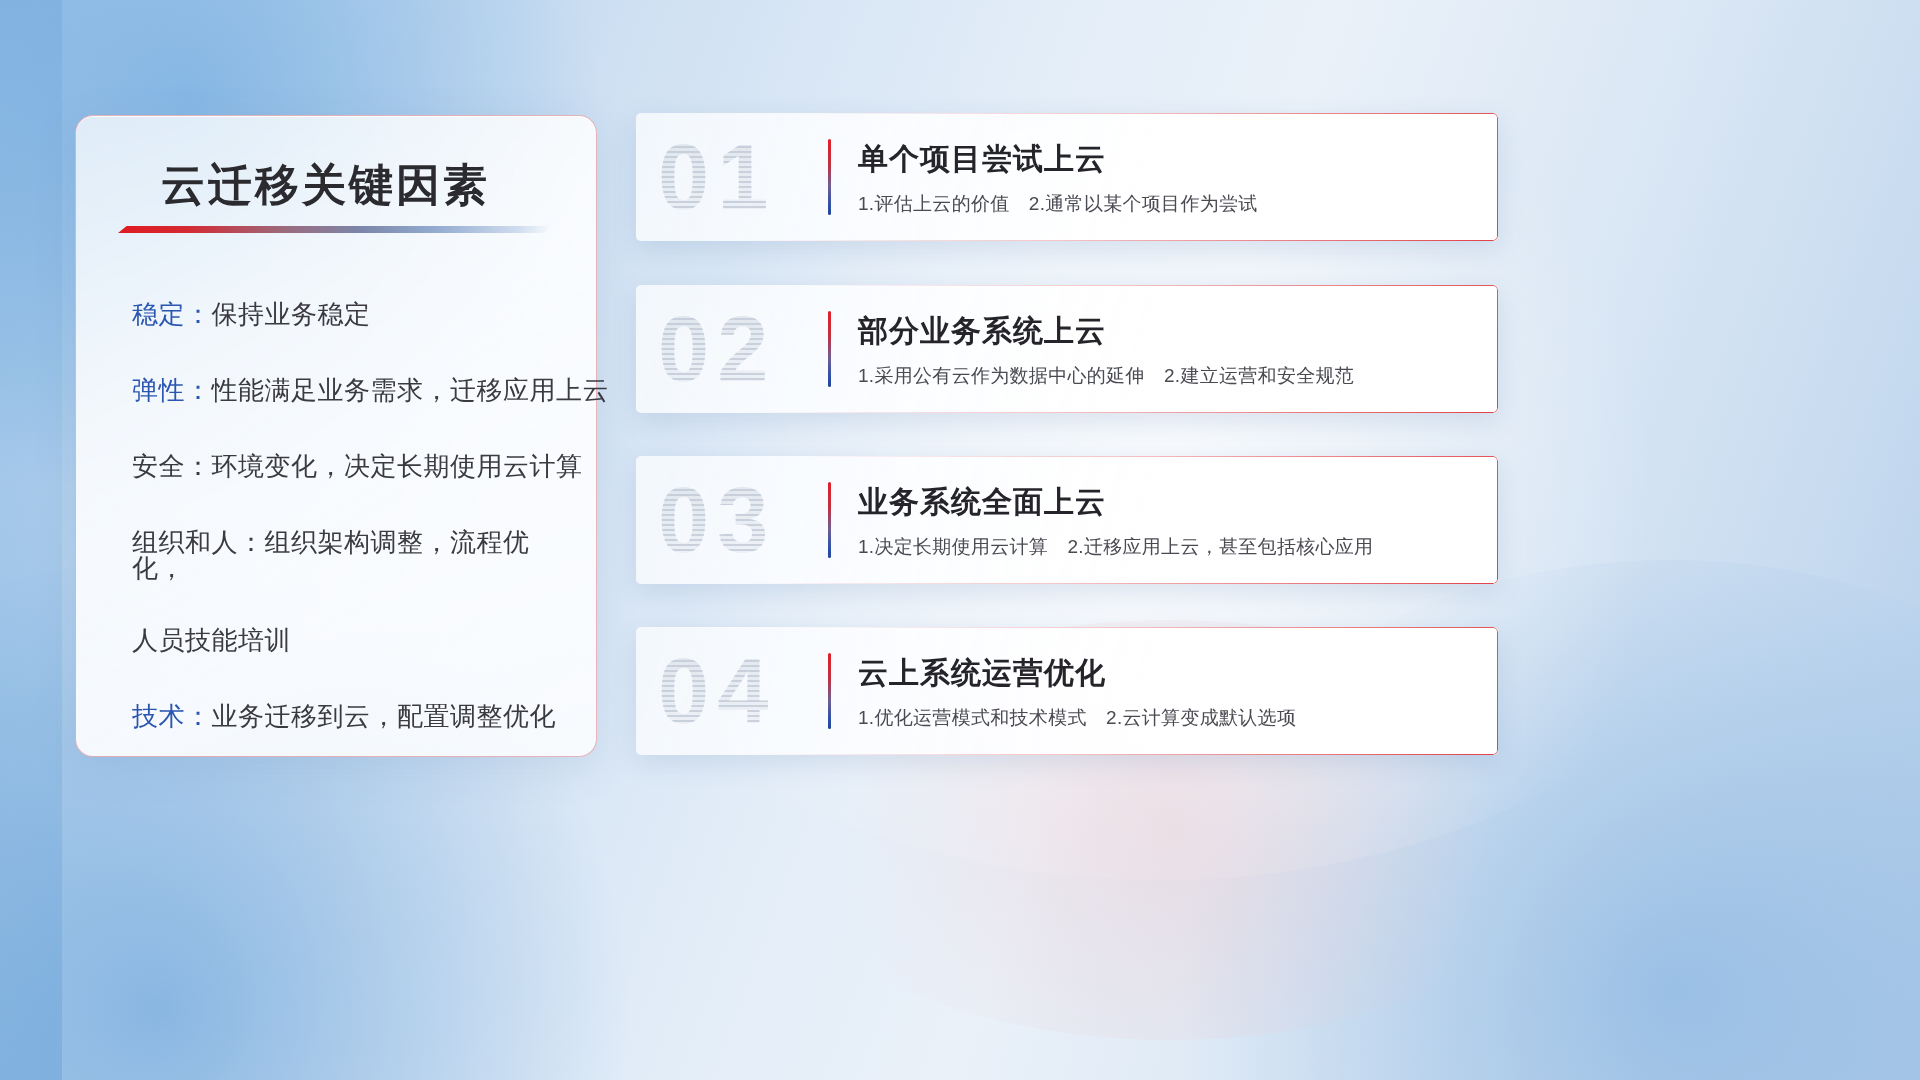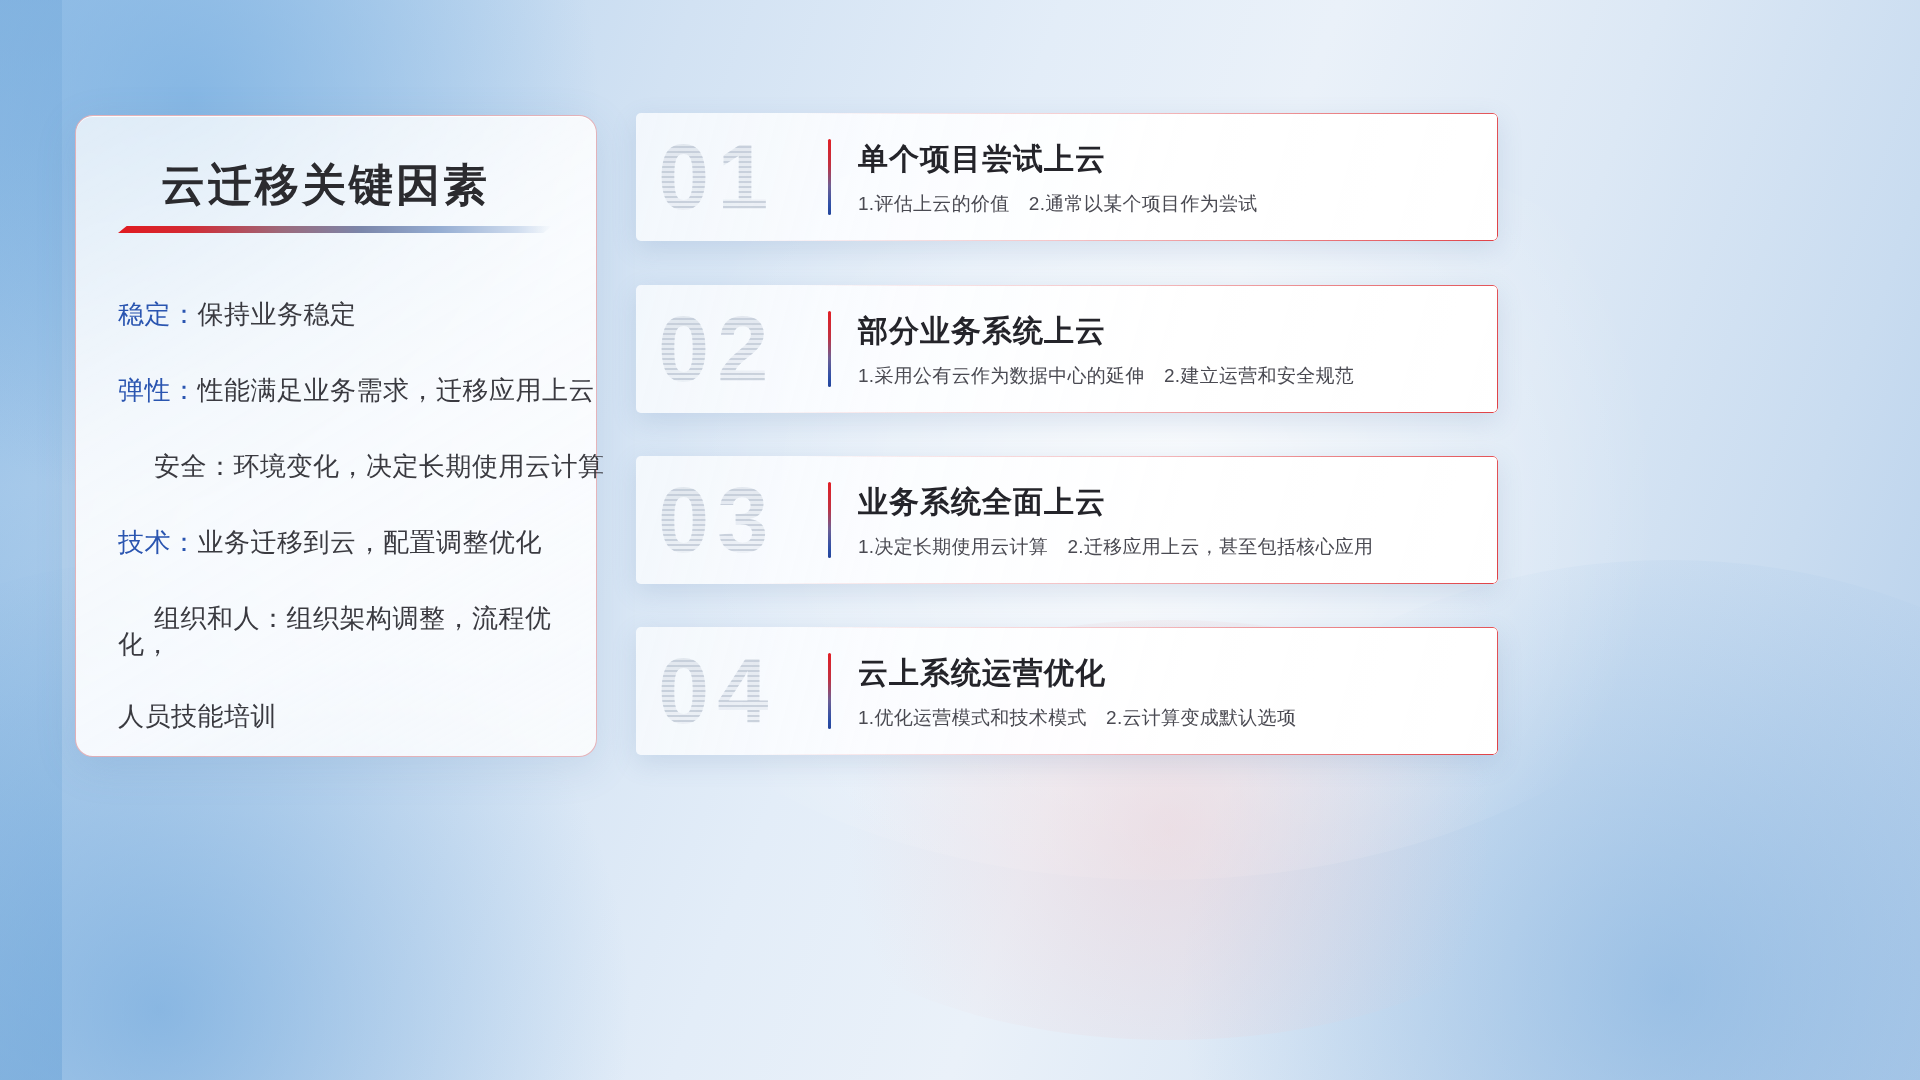--- a/index.html
+++ b/index.html
@@ -31,24 +31,24 @@
     border-radius:18px;
     background:linear-gradient(150deg,rgba(255,255,255,.72) 0%,rgba(255,255,255,.86) 35%,rgba(252,253,255,.93) 70%,rgba(255,255,255,.80) 100%);
     border:1px solid rgba(214,120,130,.55);
     box-shadow:0 10px 40px rgba(90,130,180,.16),inset 0 1px 0 rgba(255,255,255,.85);
     backdrop-filter:blur(2px);}
   .left-title{position:absolute;left:85px;top:40px;
     font-size:44px;font-weight:700;letter-spacing:3px;color:#2b2b2f;white-space:nowrap;}
   .left-rule{position:absolute;left:42px;top:110px;width:434px;height:7px;
     background:linear-gradient(90deg,#e01a20 0%,#d42a33 16%,#9b6a7c 38%,#7b86aa 56%,#95add2 74%,#cfdcee 92%,rgba(214,226,242,0) 100%);
     clip-path:polygon(2% 0,100% 0,98% 100%,0 100%);}
-  .facts{position:absolute;left:42px;top:185px;right:30px;}
+  .facts{position:absolute;left:56px;top:185px;right:30px;}
   .fact{font-size:26px;line-height:1;color:#3a3a40;margin-bottom:50px;white-space:nowrap;letter-spacing:.5px;}
   .fact .k{color:#2a55b0;}
-  .fact .k.plain{color:#3a3a40;margin-left:36px;}
+  .fact .k.plain{color:#3a3a40;}
   .fact.wrapped{white-space:normal;line-height:1.0;}
   .fact .l2{display:block;margin-top:46px;}
 
   
   .step{position:absolute;left:636px;width:862px;height:128px;border-radius:5px;
     background:linear-gradient(105deg,rgba(247,250,253,.86) 0%,rgba(252,253,255,.93) 30%,rgba(255,255,255,.97) 62%,rgba(255,255,255,.99) 100%);
     box-shadow:0 8px 26px rgba(80,120,170,.16);
     overflow:hidden;}
   .step::after{content:"";position:absolute;inset:0;border-radius:5px;pointer-events:none;
     border:1px solid transparent;
@@ -96,27 +96,27 @@
       </div>
 
       <div class="fact">
         <span class="k">弹性：</span><span>性能满足业务需求，迁移应用上云</span>
       </div>
 
       <div class="fact">
         <span class="k plain">安全：</span><span>环境变化，决定长期使用云计算</span>
       </div>
 
-      <div class="fact">
-        <span class="k">技术：</span><span>业务迁移到云，配置调整优化</span>
-      </div>
-
       <div class="fact wrapped">
         <span class="k plain">组织和人：</span><span>组织架构调整，流程优化，</span>
         <span class="l2">人员技能培训</span>
+      </div>
+
+      <div class="fact">
+        <span class="k">技术：</span><span>业务迁移到云，配置调整优化</span>
       </div>
 
     </div>
   </div>
 
   <div class="step s1">
     <div class="num">01</div>
     <div class="divider"></div>
     <div class="step-title">单个项目尝试上云</div>
     <div class="step-sub">1.评估上云的价值　2.通常以某个项目作为尝试</div>

